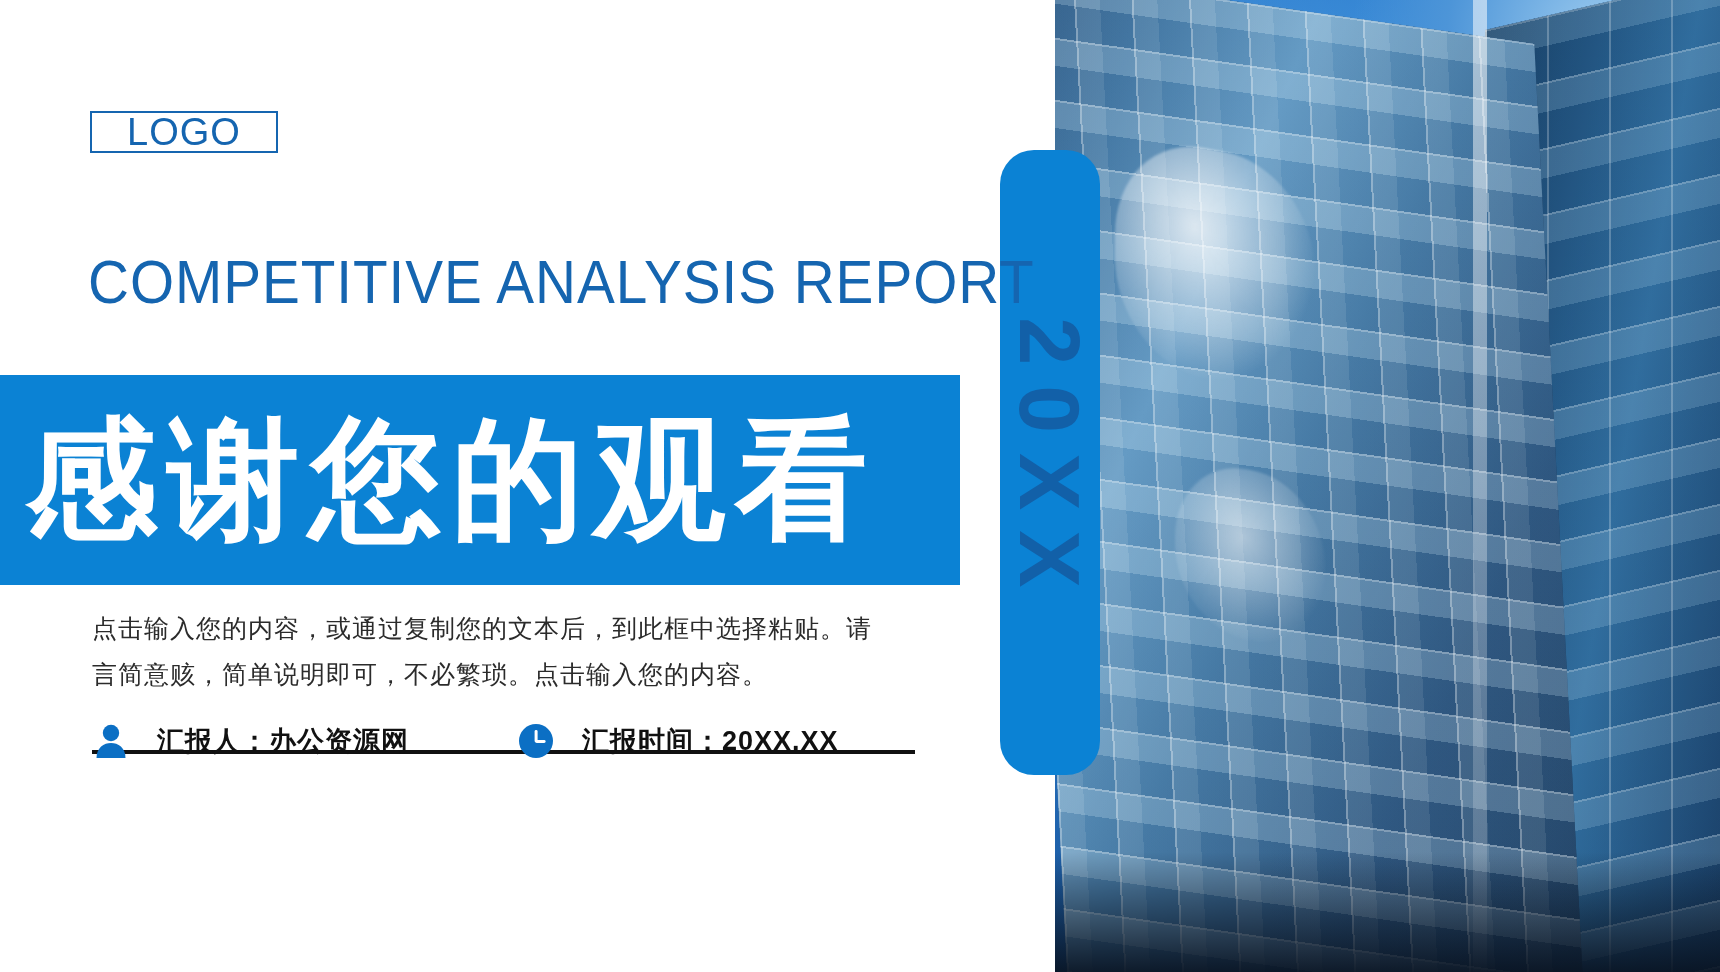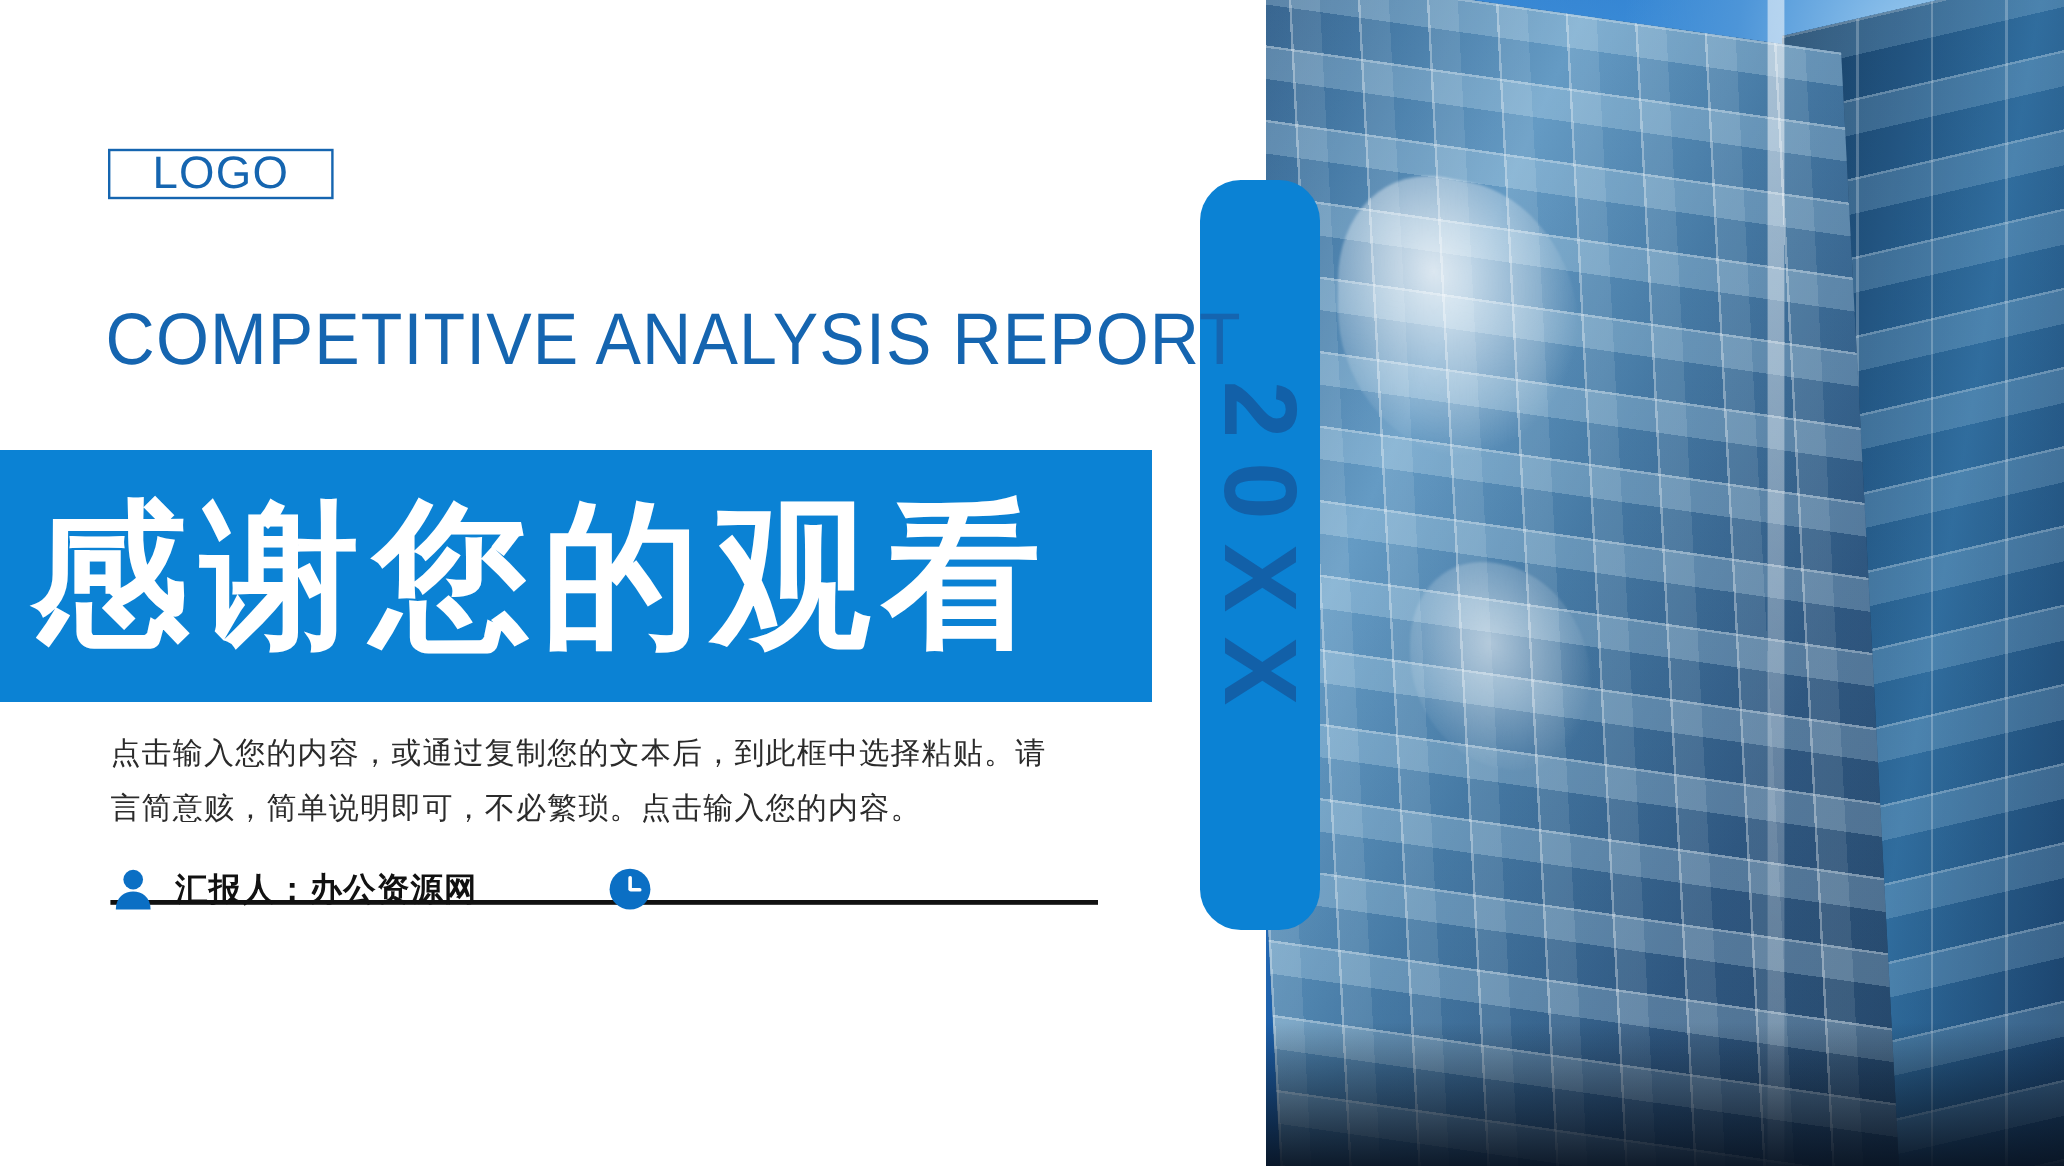--- a/index.html
+++ b/index.html
@@ -52,21 +52,21 @@
   
   .yearPanel{position:absolute;left:1000px;top:150px;width:100px;height:625px;
         background:#0b82d4;border-radius:34px 34px 34px 34px;}
   .yearText{position:absolute;left:1000px;top:150px;width:625px;height:100px;
         transform:rotate(90deg);transform-origin:50px 50px;
         display:flex;align-items:center;justify-content:center;
         color:#1260a8;font-size:86px;font-weight:700;letter-spacing:20px;
         font-family:"Liberation Sans","DejaVu Sans",sans-serif;white-space:nowrap;}
 
   
-  .logoRow{position:absolute;left:90px;top:97px;height:69px;display:flex;align-items:flex-end;}
+  .logoRow{position:absolute;left:90px;top:97px;height:69px;display:flex;align-items:center;}
   .logoBox{width:188px;border:2px solid #1565b0;background:#ffffff;
         display:flex;align-items:center;justify-content:center;box-sizing:border-box;}
   .logoTxt{color:#1565b0;font-size:38px;letter-spacing:1px;font-weight:400;line-height:1;}
   .coBar{background:#0b82d4;display:flex;align-items:center;padding:0 22px 0 16px;gap:14px;}
   .penIcon{width:36px;height:40px;flex:0 0 auto;}
   .coName{color:#ffffff;font-size:37px;font-weight:700;letter-spacing:3px;line-height:1;white-space:nowrap;}
 
   
   .enTitle{position:absolute;left:88px;top:252px;color:#1565b0;font-size:61px;font-weight:400;
         letter-spacing:1px;white-space:nowrap;line-height:1;
@@ -84,21 +84,21 @@
   
   .para{position:absolute;left:92px;top:605px;width:830px;color:#2b2b2b;
         font-size:25px;line-height:46px;letter-spacing:1px;font-weight:400;}
   .para div{white-space:nowrap;}
 
   
   .rule{position:absolute;left:92px;top:750px;width:823px;height:4px;background:#111111;}
 
   
   .footer{position:absolute;left:92px;top:722px;display:flex;align-items:center;gap:0;}
-  .fItem{display:flex;align-items:center;gap:16px;}
+  .fItem{display:flex;align-items:center;gap:27px;}
   .fIcon{width:38px;height:38px;flex:0 0 auto;}
   .fTxt{font-size:27px;color:#111111;font-weight:700;letter-spacing:1px;white-space:nowrap;}
   .fGap{width:108px;height:1px;}
 </style>
 </head>
 <body>
 
 <div id="slide">
 
   <div class="photo">
@@ -153,16 +153,17 @@
     </div>
     <span class="fGap"></span>
     <div class="fItem">
       <span class="fIcon">
         <svg viewBox="0 0 38 38" width="38" height="38" aria-hidden="true">
           <circle cx="19" cy="19" r="17" fill="#0b6fc4"></circle>
           <rect x="17.6" y="8" width="3" height="12.4" rx="1.4" fill="#ffffff"></rect>
           <rect x="18.4" y="18" width="10.2" height="3" rx="1.4" fill="#ffffff"></rect>
         </svg>
       </span>
+      <span class="fTxt">汇报时间：20XX.XX</span>
     </div>
   </div>
 
 </div>
 
 </body></html>

